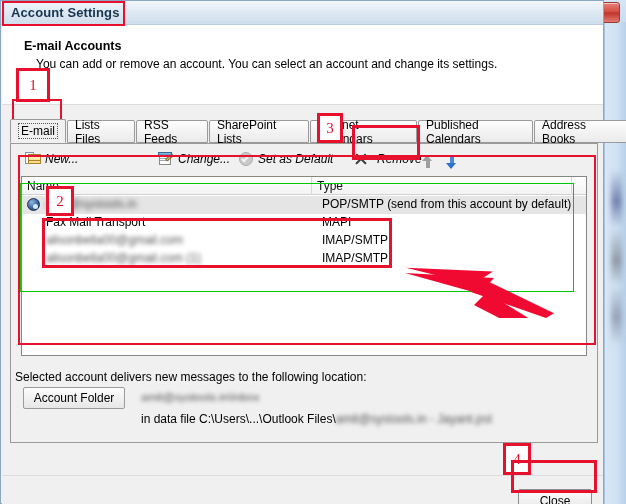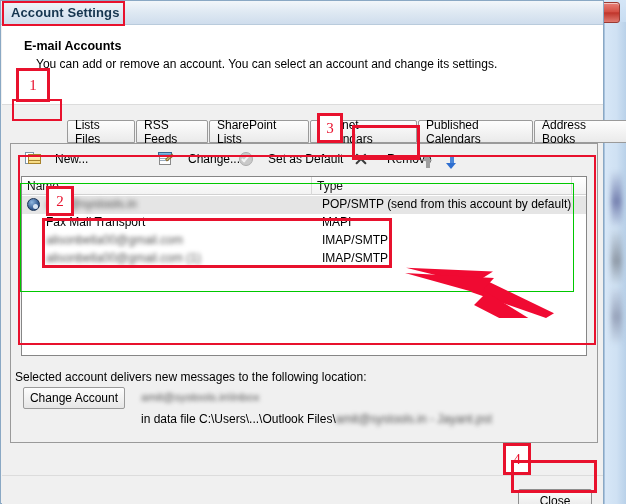--- a/index.html
+++ b/index.html
@@ -134,24 +134,25 @@
     background: #f0f0f0;
     border: 1px solid #9a9a9a;
   }
 
   
   .toolbar {
     position: absolute; left: 0; top: 0; width: 586px; height: 30px;
   }
   .tbtn {
     position: absolute; top: 4px; height: 22px;
-    display: flex; align-items: center; gap: 14px;
+    display: flex; align-items: center; gap: 4px;
     font-size: 12px; color: #000;
     cursor: pointer;
     padding: 0 2px;
+    font-style: italic;
   }
   .tbtn.disabled { color: #000000; cursor: default; }
 
   .ico { display: inline-block; position: relative; }
   .ico-new { width: 16px; height: 14px; }
   .ico-new .env {
     position: absolute; left: 3px; top: 2px; width: 13px; height: 10px;
     background: linear-gradient(180deg,#fff7d6 0%, #f5d77a 100%);
     border: 1px solid #a8832c;
   }
@@ -359,20 +360,23 @@
 
   <div class="dlg-client">
 
     <div class="hdr-title">E-mail Accounts</div>
     <div class="hdr-sub">You can add or remove an account. You can select an account and change its settings.</div>
     <div class="hdr-sep"></div>
 
     <div class="panel-bg"></div>
 
     <div class="tabstrip">
+      <div class="tab active" style="left:0px;width:56px;top:-1px;">
+        <span class="tab-focus">E-mail</span>
+      </div>
       <div class="tab" style="left:57px;width:68px;">
         <span>Lists Files</span>
       </div>
       <div class="tab" style="left:126px;width:72px;">
         <span>RSS Feeds</span>
       </div>
       <div class="tab" style="left:199px;width:100px;">
         <span>SharePoint Lists</span>
       </div>
       <div class="tab" style="left:300px;width:107px;">
@@ -470,21 +474,21 @@
 
         <div class="row" style="top:73px;">
           <span class="cell-name blur-text">alisonbella00@gmail.com (1)</span>
           <span class="cell-type">IMAP/SMTP</span>
         </div>
       </div>
 
       <div class="info-line" style="left:4px;top:226px;">Selected account delivers new messages to the following location:</div>
 
       <div class="chg-folder-btn" style="left:12px;top:243px;">
-        <span>Change Account</span>
+        <span>Account Folder</span>
       </div>
 
       <div class="deliver-path blur-text" style="left:130px;top:247px;">amit@systools.in\Inbox</div>
 
       <div class="datafile-line" style="left:130px;top:268px;">
         <span>in data file C:\Users\...\Outlook Files\</span><span class="blur-inline">amit@systools.in - Jayant.pst</span>
       </div>
     </div>
 
     <div class="footer-sep"></div>

